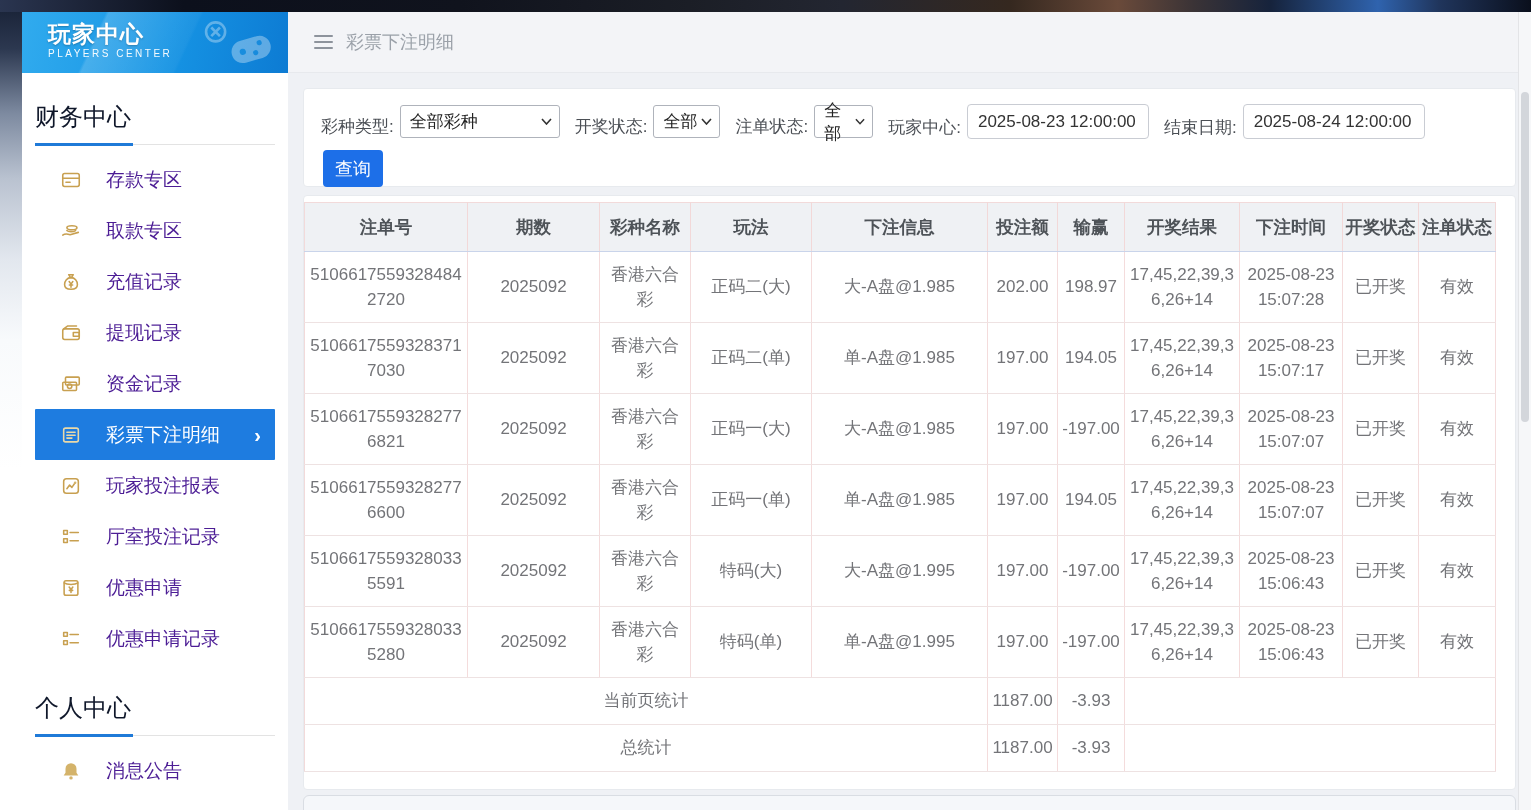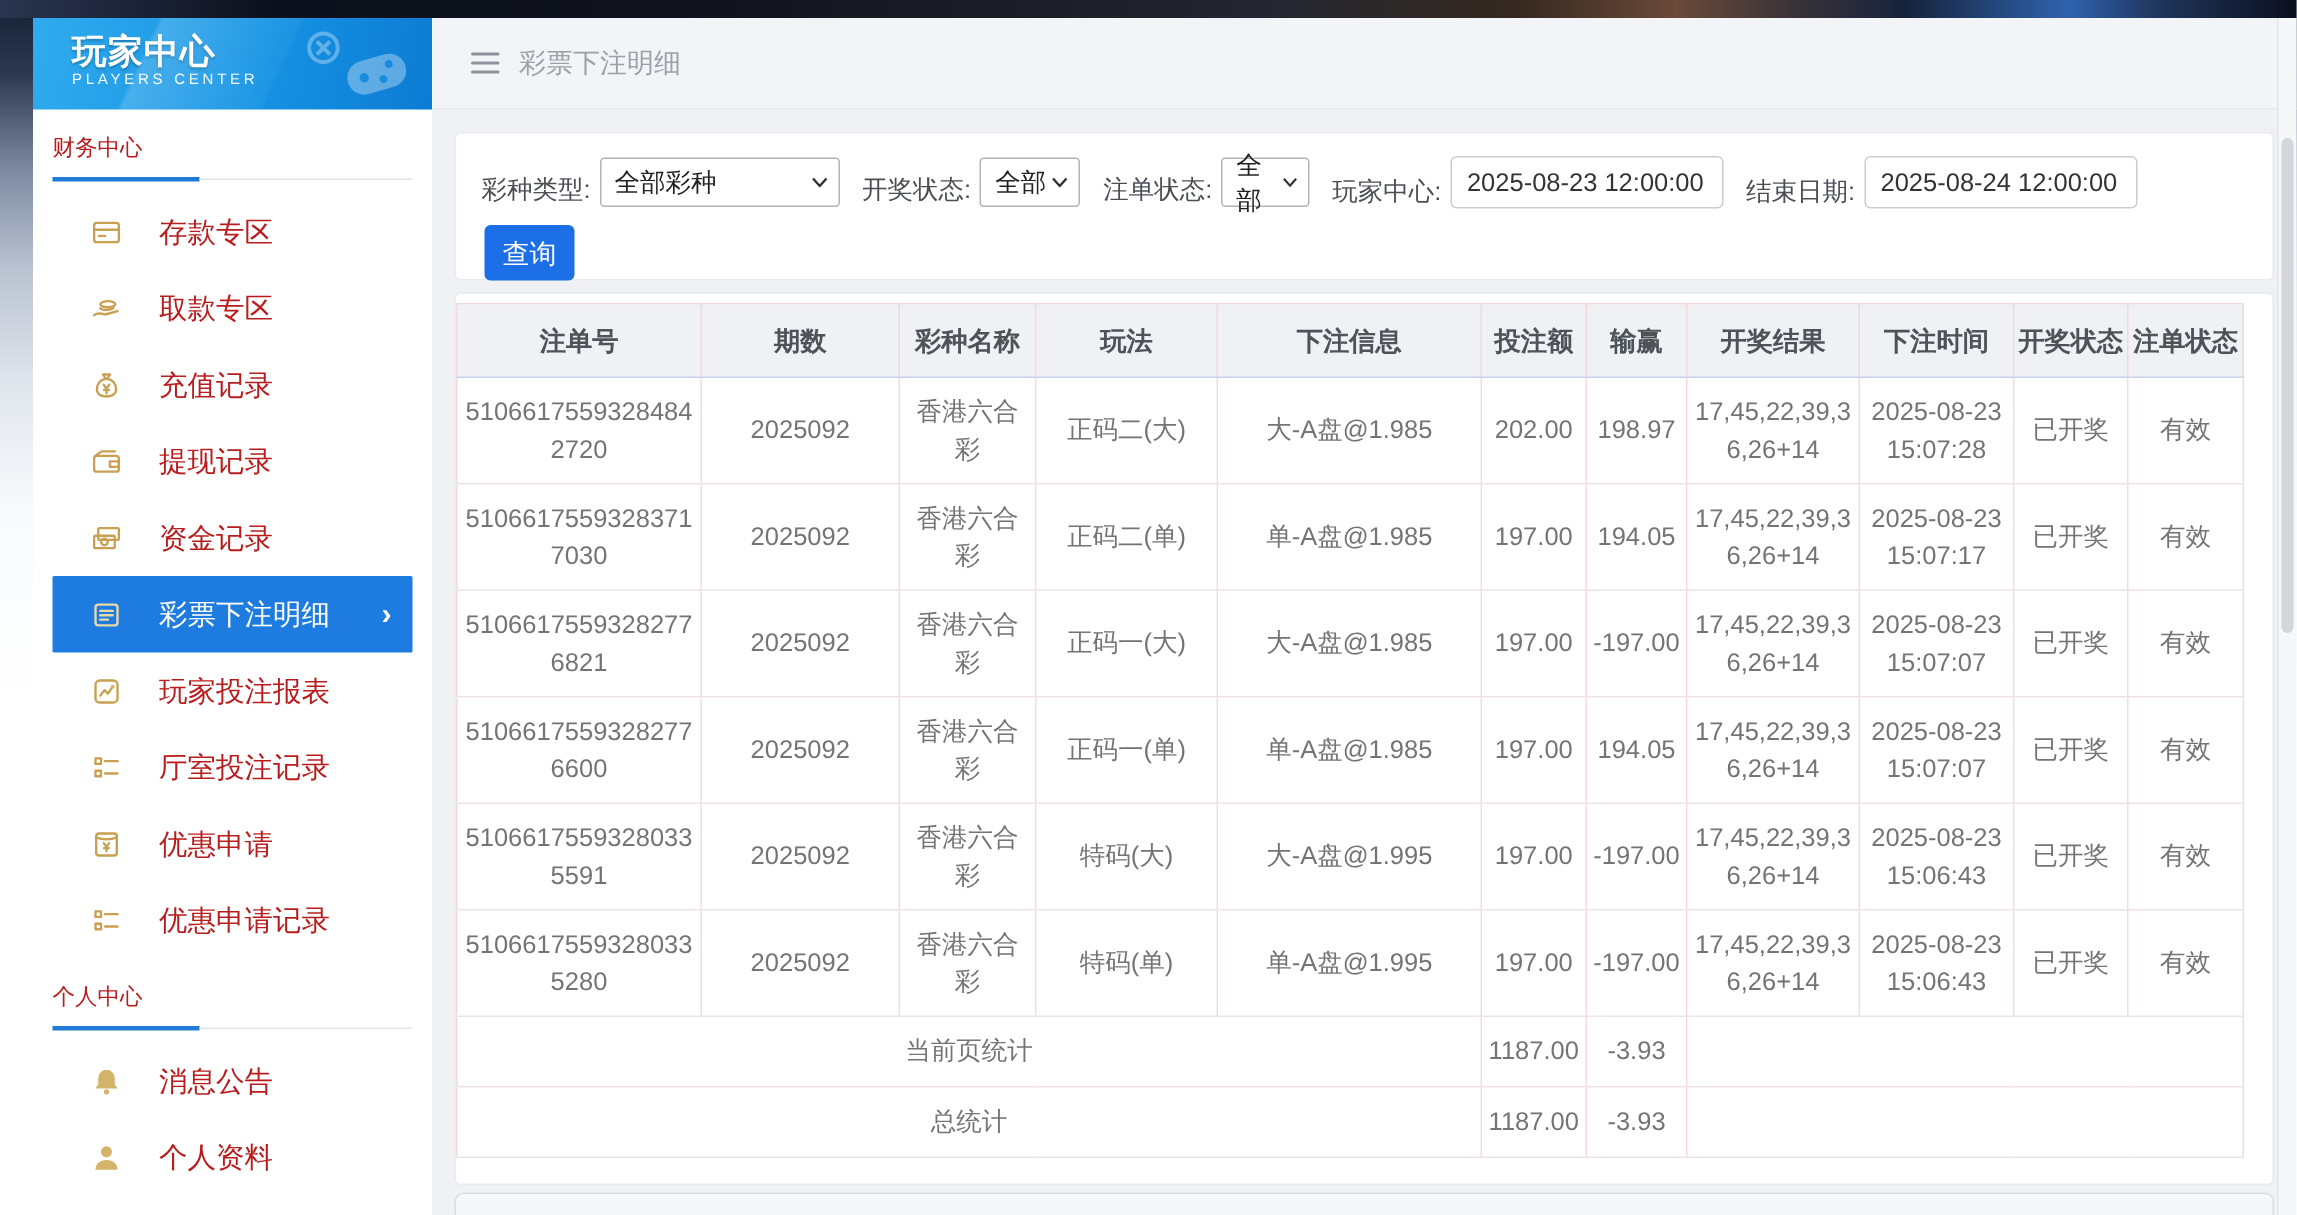--- a/index.html
+++ b/index.html
@@ -21,27 +21,27 @@
   .logo {
     position:relative; height:61px; overflow:hidden; padding:9px 0 0 26px;
     background:linear-gradient(100deg,#31abee 0%,#1694e4 55%,#0d7bd3 100%);
   }
   .logo::after{ content:''; position:absolute; left:-30px; top:-40px; width:260px; height:120px;
     background:linear-gradient(115deg, rgba(255,255,255,0) 42%, rgba(255,255,255,.16) 43%, rgba(255,255,255,.04) 72%, rgba(255,255,255,0) 73%); }
   .logo-title { color:#fff; font-size:23px; font-weight:bold; letter-spacing:1px; text-shadow:0 1px 2px rgba(0,0,0,.25); line-height:26px;}
   .logo-sub { color:rgba(255,255,255,.95); font-size:10px; letter-spacing:2.5px; margin-top:1px; }
   .pad-icon { position:absolute; right:10px; top:6px; opacity:.33; }
 
-  .section-title { margin:16px 13px 0 13px; color:#b91c1c; font-size:15px; }
+  .section-title { margin:28px 13px 0 13px; color:#0f172a; font-size:24px; }
   .section-rule { display:flex; align-items:center; margin:10px 13px 8px 13px; height:3px; }
   .rule-blue { width:98px; height:3px; background:#1f7ad8; }
   .rule-gray { flex:1; height:1px; background:#e3e3e3; }
 
   .menu { margin-top:0; }
-  .menu-item { position:relative; display:flex; align-items:center; height:51px; margin:0 13px; padding-left:25px; cursor:pointer; color:#b91c1c; font-size:19px; }
+  .menu-item { position:relative; display:flex; align-items:center; height:51px; margin:0 13px; padding-left:25px; cursor:pointer; color:#4c1d95; font-size:19px; }
   .menu-item .mi-icon { width:22px; height:22px; margin-right:24px; flex:0 0 22px; display:flex; align-items:center; }
   .menu-item.active { background:#1e7ce0; color:#fff; border-radius:1px; }
   .menu-item .chev { position:absolute; right:14px; color:#fff; font-size:20px; font-weight:bold; line-height:1; }
   .gold { stroke:#c8a050; fill:none; stroke-width:1.7; stroke-linecap:round; stroke-linejoin:round; }
   .goldf { fill:#d4b36a; stroke:none; }
   .lite { stroke:#ead9a8; fill:none; stroke-width:1.7; stroke-linecap:round; stroke-linejoin:round; }
 
   
   .main { position:absolute; left:266px; top:0; right:0; bottom:0; }
   .topbar { height:61px; background:#f3f4f7; border-bottom:1px solid #e7e9ed; display:flex; align-items:center; padding-left:26px; }

